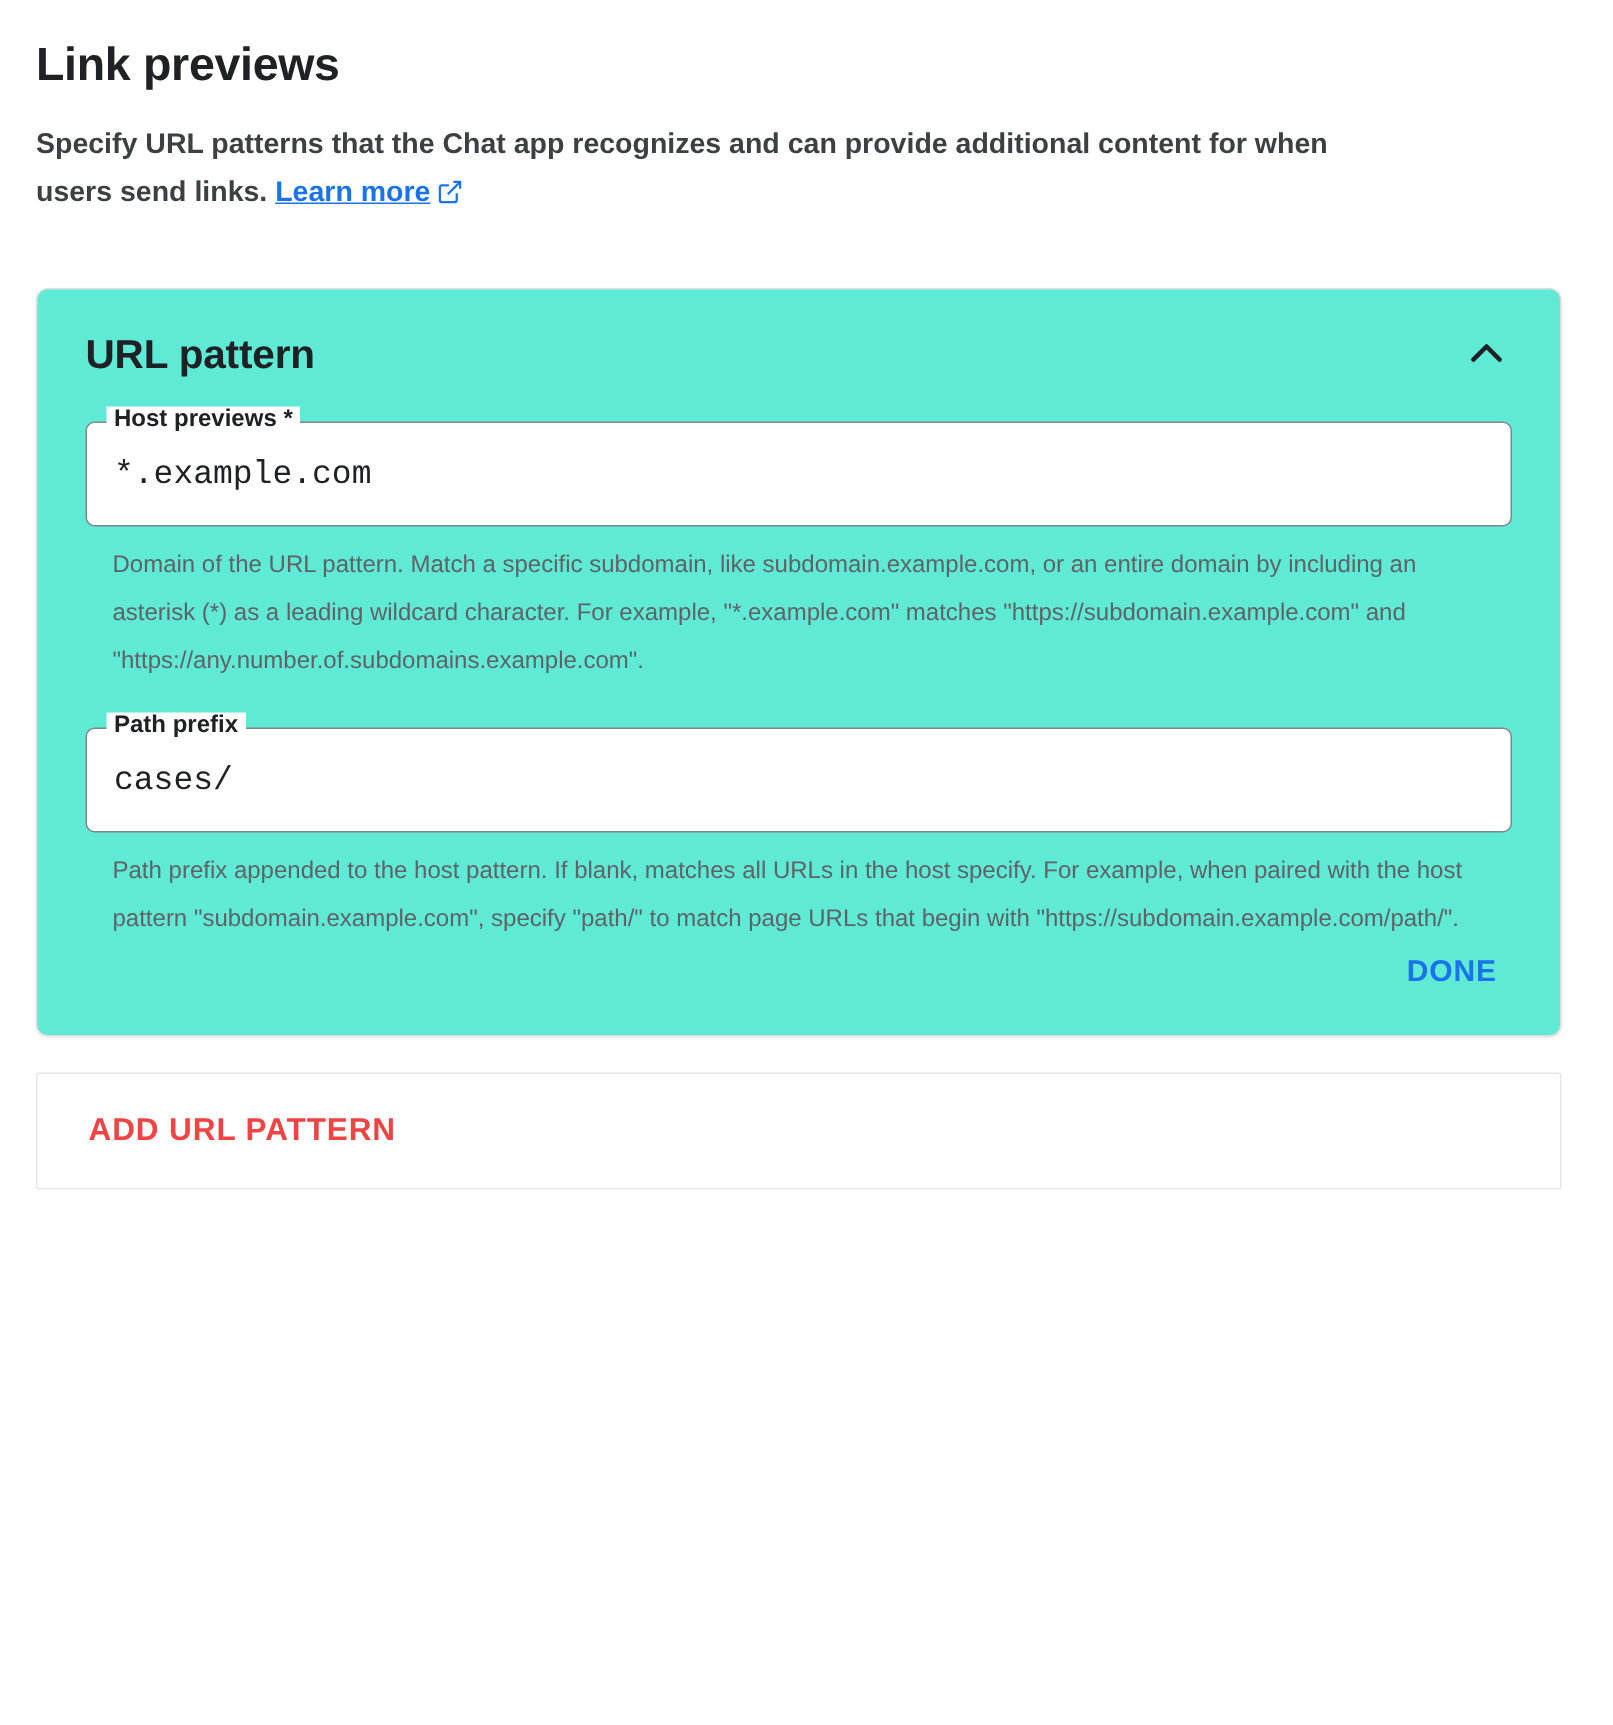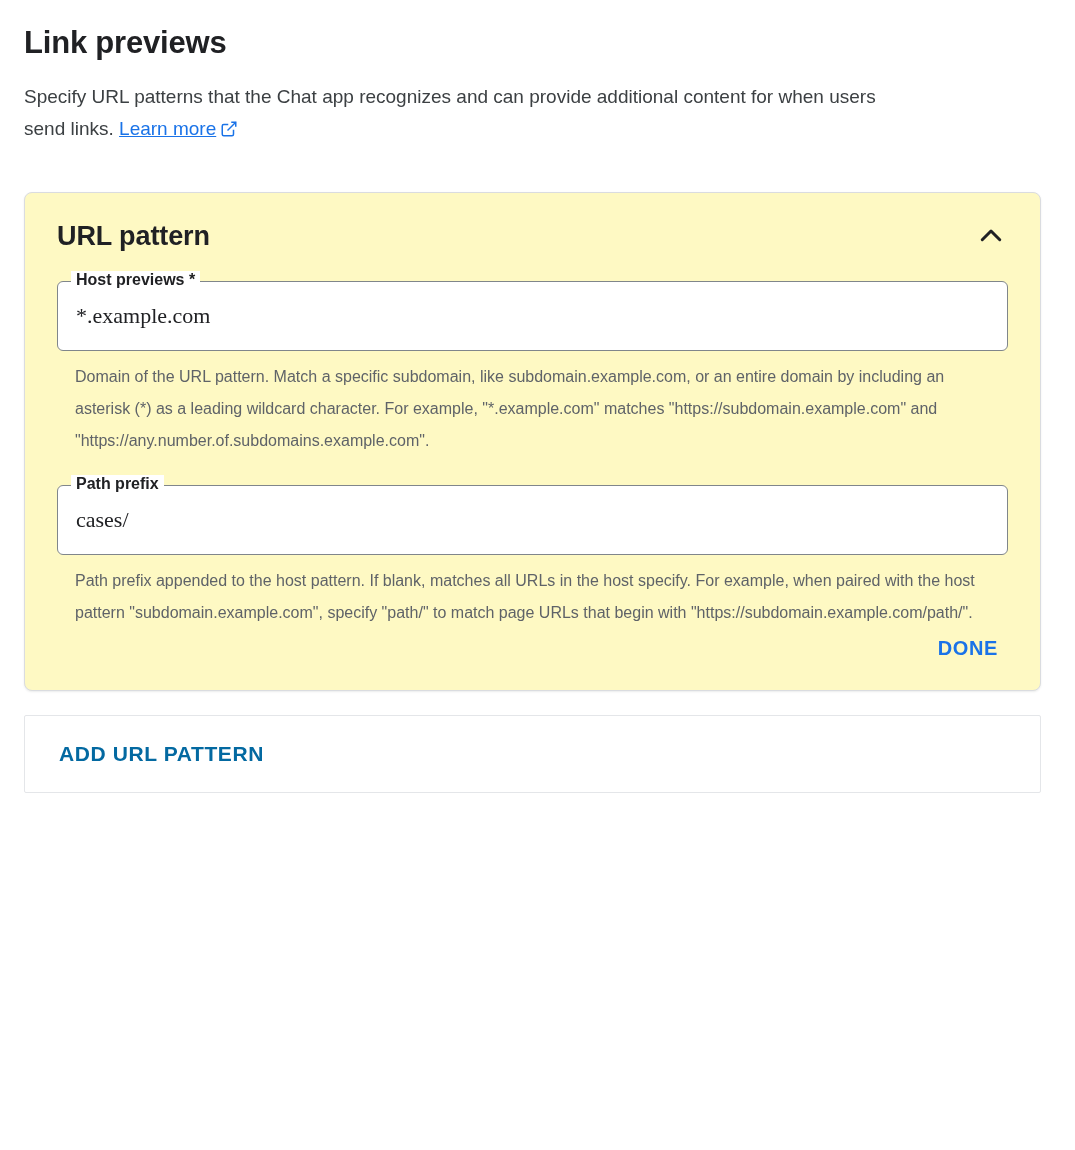--- a/index.html
+++ b/index.html
@@ -26,36 +26,37 @@
     color: #202124;
     margin: 10px 0 20px 0;
     line-height: 1.2;
   }
   .page-desc {
     font-size: 19px;
     line-height: 32px;
     color: #3c4043;
     max-width: 1015px;
     margin-bottom: 44px;
+    font-weight: bold;
   }
   .learn-more {
     color: #1a73e8;
     text-decoration: underline;
     cursor: pointer;
   }
   .ext-icon {
     display: inline-block;
     vertical-align: -3px;
     margin-left: 4px;
   }
   .card {
     border: 1px solid #dadce0;
     border-radius: 8px;
     box-shadow: 0 1px 2px rgba(60,64,67,0.10);
-    background: #fef9c3;
+    background: #5eead4;
     padding: 26px 32px 22px 32px;
     box-sizing: border-box;
     width: 1017px;
     position: relative;
   }
   .card-head {
     display: flex;
     align-items: center;
     justify-content: space-between;
     margin-bottom: 28px;
@@ -102,21 +103,21 @@
     color: #202124;
     line-height: 18px;
   }
   .field-value {
     font-size: 22px;
     color: #202124;
     border: none;
     outline: none;
     width: 100%;
     background: transparent;
-    font-family: Liberation Serif, serif;
+    font-family: Liberation Mono, monospace;
     padding: 0;
   }
   .field-help {
     font-size: 16px;
     line-height: 32px;
     color: #5f6368;
     margin: 10px 0 0 18px;
     max-width: 900px;
   }
   .spacer-1 { height: 28px; }
@@ -143,21 +144,21 @@
     height: 78px;
     display: flex;
     align-items: center;
     padding-left: 34px;
     box-sizing: border-box;
     background: #fff;
   }
   .add-btn {
     background: transparent;
     border: none;
-    color: #0369a1;
+    color: #ef4444;
     font-size: 21px;
     font-weight: bold;
     letter-spacing: 0.6px;
     cursor: pointer;
     padding: 0;
     font-family: "Liberation Sans", sans-serif;
   }
 </style>
 </head>
 <body>

